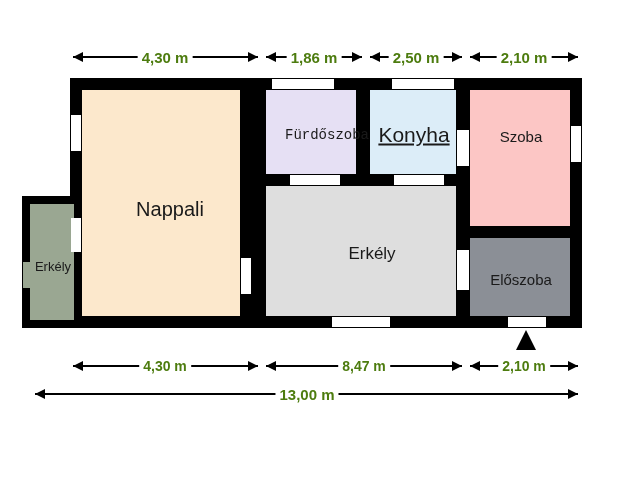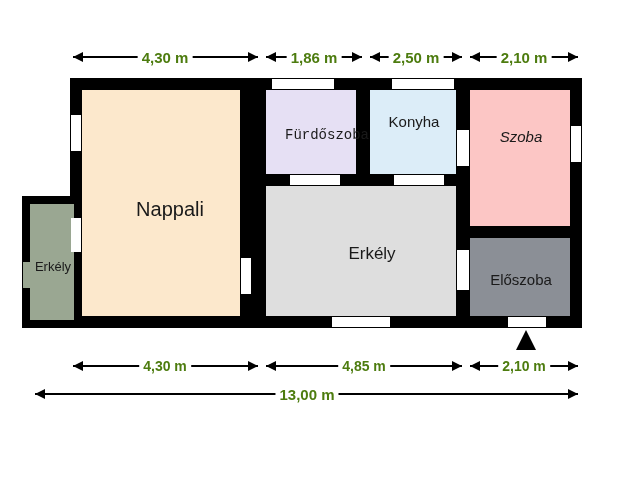--- a/index.html
+++ b/index.html
@@ -138,24 +138,24 @@
   </g>
 
 </svg>
 
 <div class="dimlabel dim-top" style="left:165px;top:57px;">4,30 m</div>
 <div class="dimlabel dim-top" style="left:314px;top:57px;">1,86 m</div>
 <div class="dimlabel dim-top" style="left:416px;top:57px;">2,50 m</div>
 <div class="dimlabel dim-top" style="left:524px;top:57px;">2,10 m</div>
 
 <div class="dimlabel dim-bot" style="left:165px;top:366px;">4,30 m</div>
-<div class="dimlabel dim-bot" style="left:364px;top:366px;">4,85 m</div>
+<div class="dimlabel dim-bot" style="left:364px;top:366px;">8,47 m</div>
 <div class="dimlabel dim-bot" style="left:524px;top:366px;">2,10 m</div>
 
 <div class="dimlabel dim-total" style="left:307px;top:394px;">13,00 m</div>
 
 <div class="roomlabel" style="left:170px;top:209px;font-size:20px;">Nappali</div>
 <div class="roomlabel" style="left:327px;top:135px;font-size:14px;font-family:Liberation Mono, monospace;">Fürdőszoba</div>
-<div class="roomlabel" style="left:414px;top:121px;font-size:15px;">Konyha</div>
-<div class="roomlabel" style="left:521px;top:136px;font-size:15px;font-style:italic;">Szoba</div>
+<div class="roomlabel" style="left:414px;top:134px;font-size:21px;text-decoration:underline;">Konyha</div>
+<div class="roomlabel" style="left:521px;top:136px;font-size:15px;">Szoba</div>
 <div class="roomlabel" style="left:372px;top:253px;font-size:17px;">Erkély</div>
 <div class="roomlabel" style="left:521px;top:279px;font-size:15px;">Előszoba</div>
 <div class="roomlabel" style="left:53px;top:266px;font-size:13px;">Erkély</div>
 
 </body></html>

